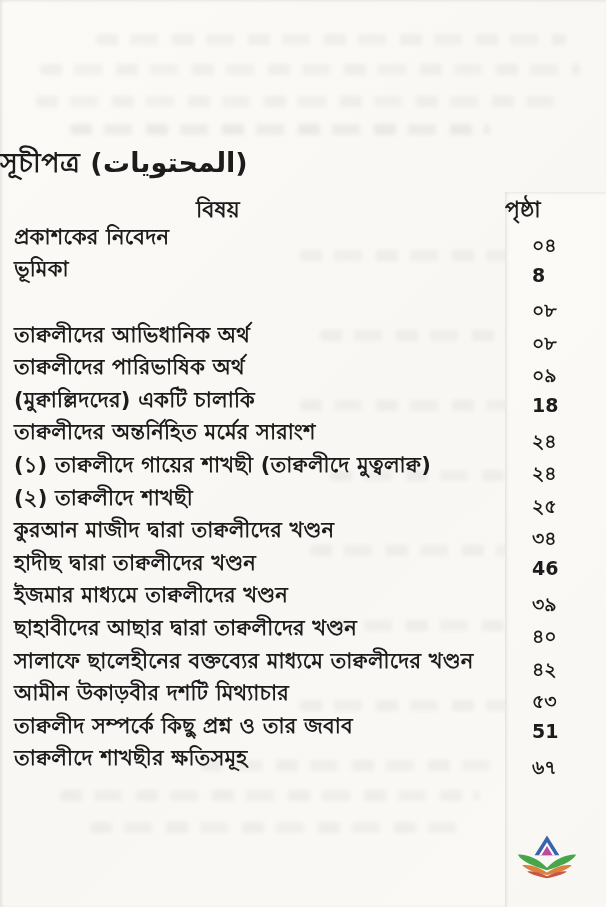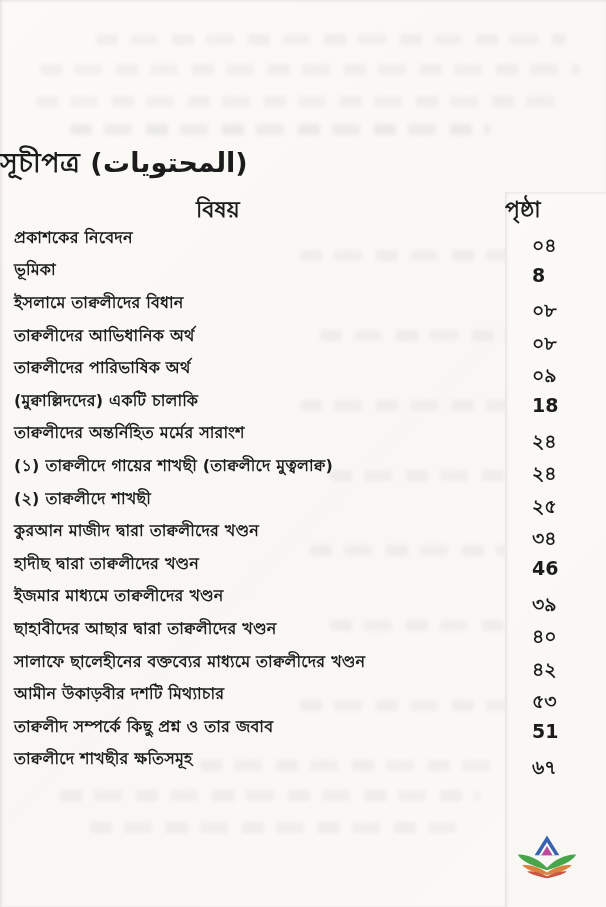--- a/index.html
+++ b/index.html
@@ -49,21 +49,21 @@
     position: absolute;
     top: 222px; left: 14px; right: 14px;
   }
   .toc-row {
     position: relative;
     height: 32.6px;
     display: flex;
     align-items: center;
   }
   .toc-label {
-    font-size: 16px;
+    font-size: 21px;
     font-weight: 600;
     white-space: nowrap;
     letter-spacing: 0.2px;
   }
   .toc-page {
     position: absolute;
     left: 518px;
     top: 9px;
     font-size: 19px;
     font-weight: 600;
@@ -103,21 +103,20 @@
   <div class="toc" id="toc-list">
       <div class="toc-row">
         <span class="toc-label">প্রকাশকের নিবেদন</span>
         <span class="toc-page">০৪</span>
       </div>
       <div class="toc-row">
         <span class="toc-label">ভূমিকা</span>
         <span class="toc-page">8</span>
       </div>
       <div class="toc-row">
-        <span class="toc-label">ইসলামে তাক্বলীদের বিধান</span>
         <span class="toc-page">০৮</span>
       </div>
       <div class="toc-row">
         <span class="toc-label">তাক্বলীদের আভিধানিক অর্থ</span>
         <span class="toc-page">০৮</span>
       </div>
       <div class="toc-row">
         <span class="toc-label">তাক্বলীদের পারিভাষিক অর্থ</span>
         <span class="toc-page">০৯</span>
       </div>

